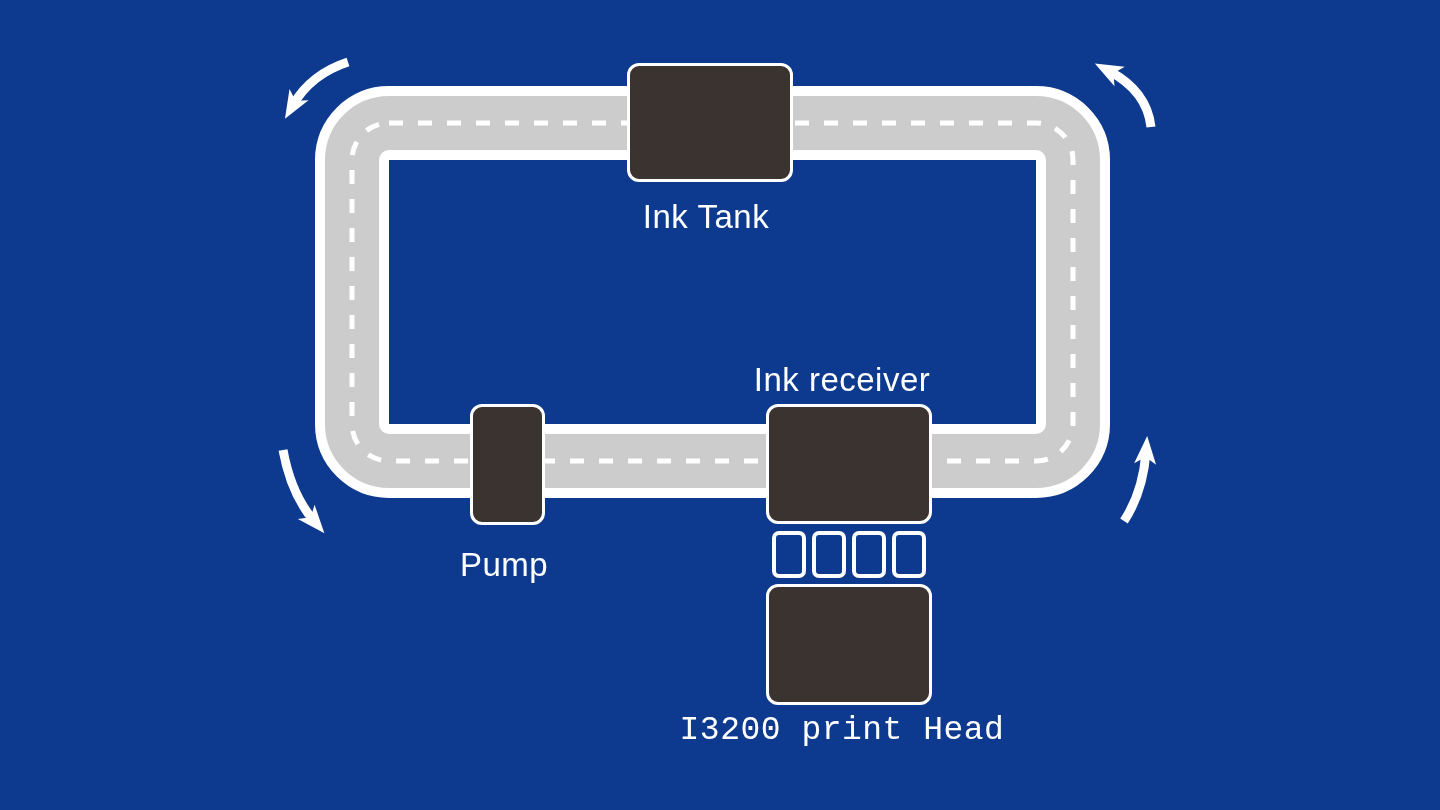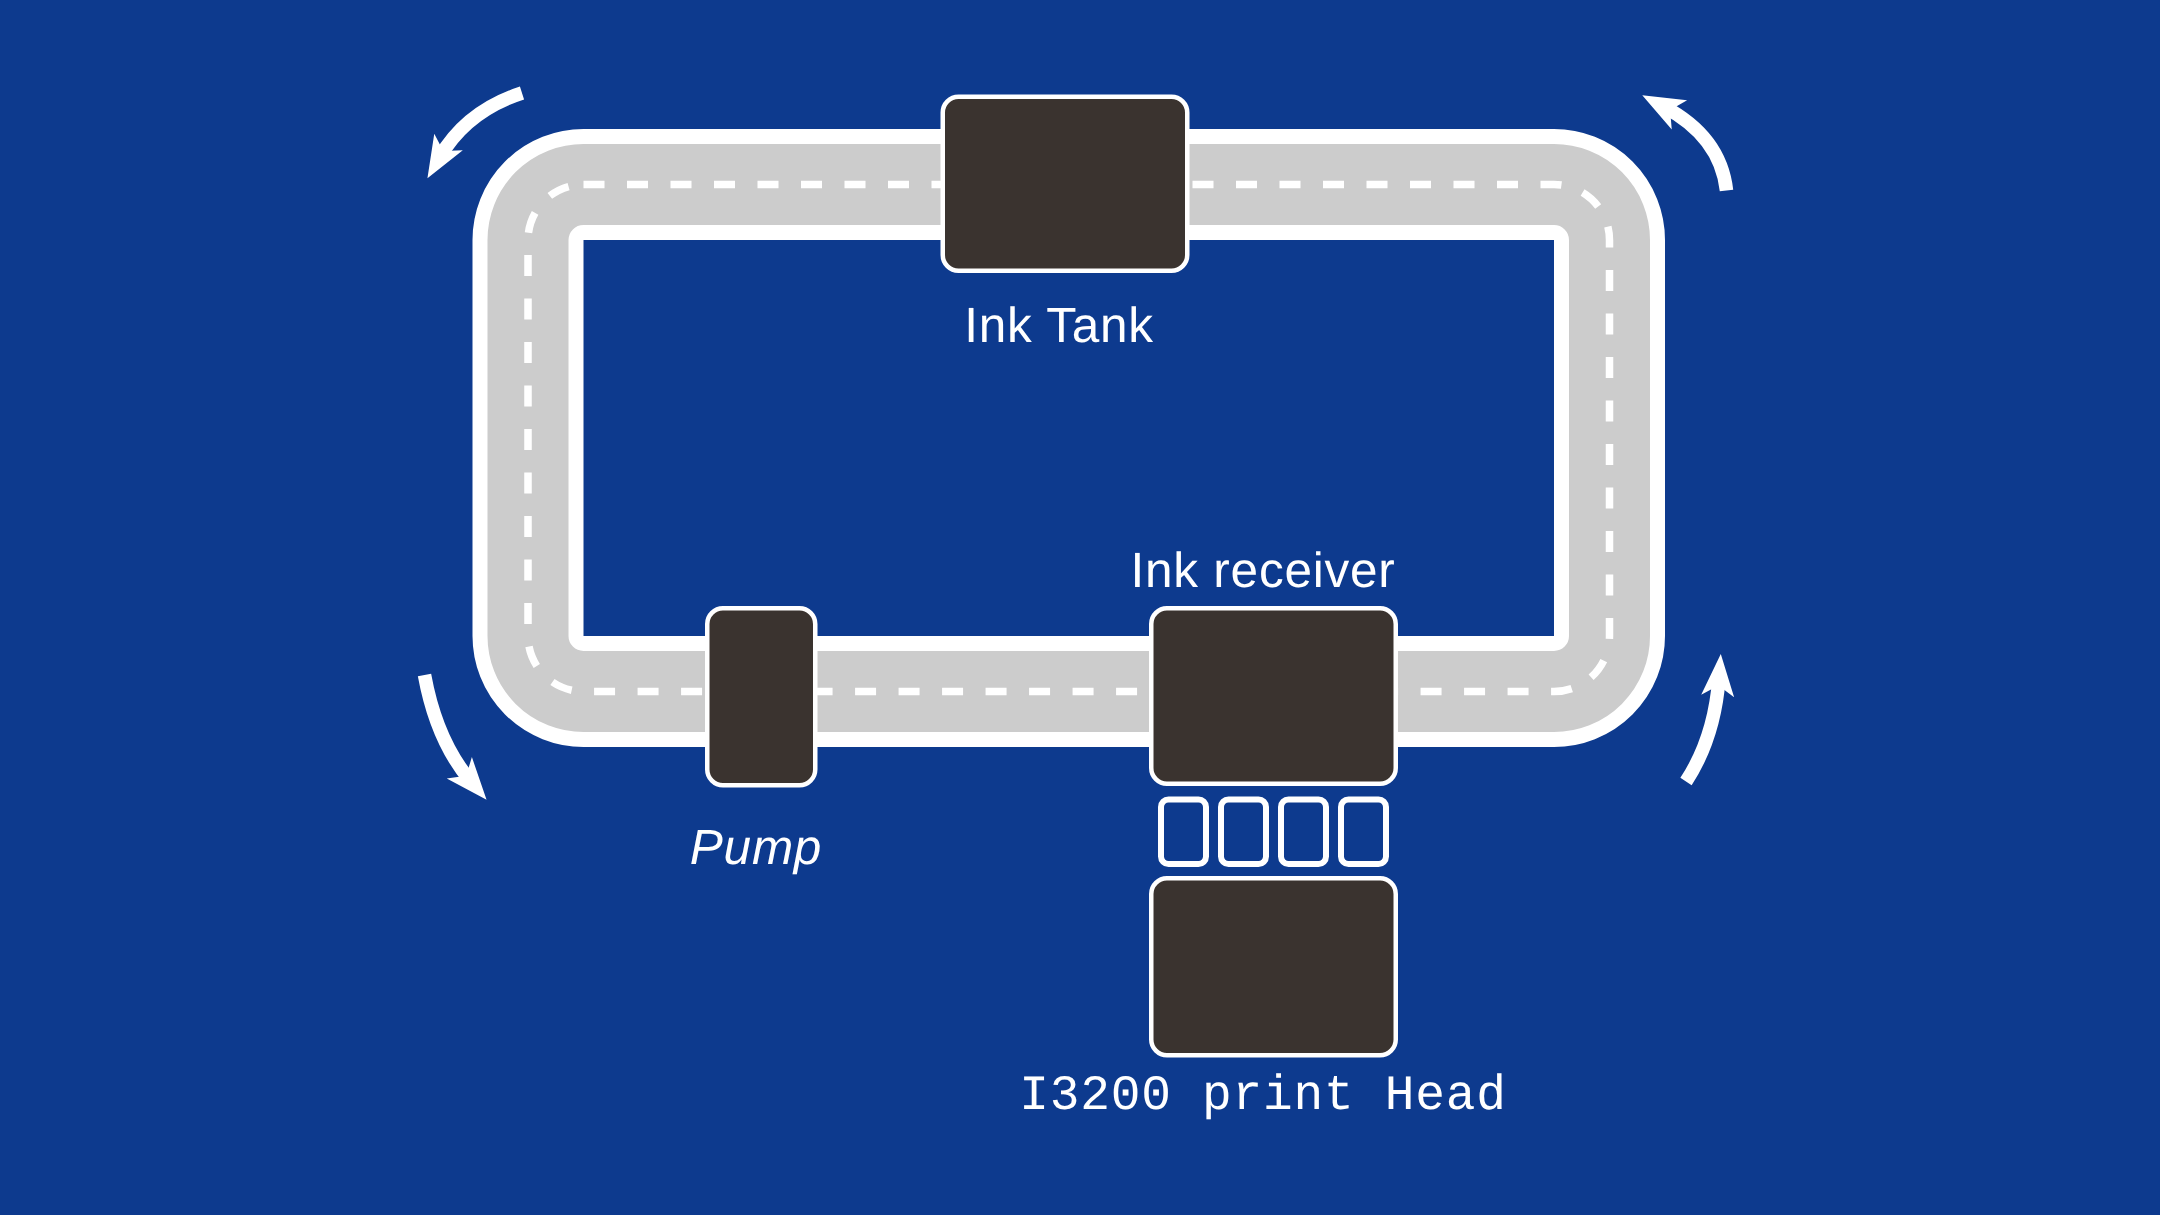--- a/index.html
+++ b/index.html
@@ -64,21 +64,21 @@
       <path d="M 1151 127 Q 1147 91 1109 71" marker-end="url(#ah)"></path>
       <path d="M 283 450 Q 291 494 314 521" marker-end="url(#ah)"></path>
       <path d="M 1124 521 Q 1143 492 1146 452" marker-end="url(#ah)"></path>
     </g>
   </svg>
 
   <div class="comp-box" style="left:627px;top:63px;width:166px;height:119px;"></div>
   <div class="lbl centered" style="left:706px;top:198px;">Ink Tank</div>
 
   <div class="comp-box" style="left:470px;top:404px;width:75px;height:121px;"></div>
-  <div class="lbl centered" style="left:504px;top:546px;font-style:italic;">Pump</div>
+  <div class="lbl centered" style="left:504px;top:546px;">Pump</div>
 
   <div class="comp-box" style="left:766px;top:404px;width:166px;height:120px;"></div>
   <div class="lbl centered" style="left:842px;top:361px;">Ink receiver</div>
 
   <div class="dampers-row" id="dampers-row">
       <div class="damper-cell"></div>
       <div class="damper-cell"></div>
       <div class="damper-cell"></div>
       <div class="damper-cell"></div>
     </div>

